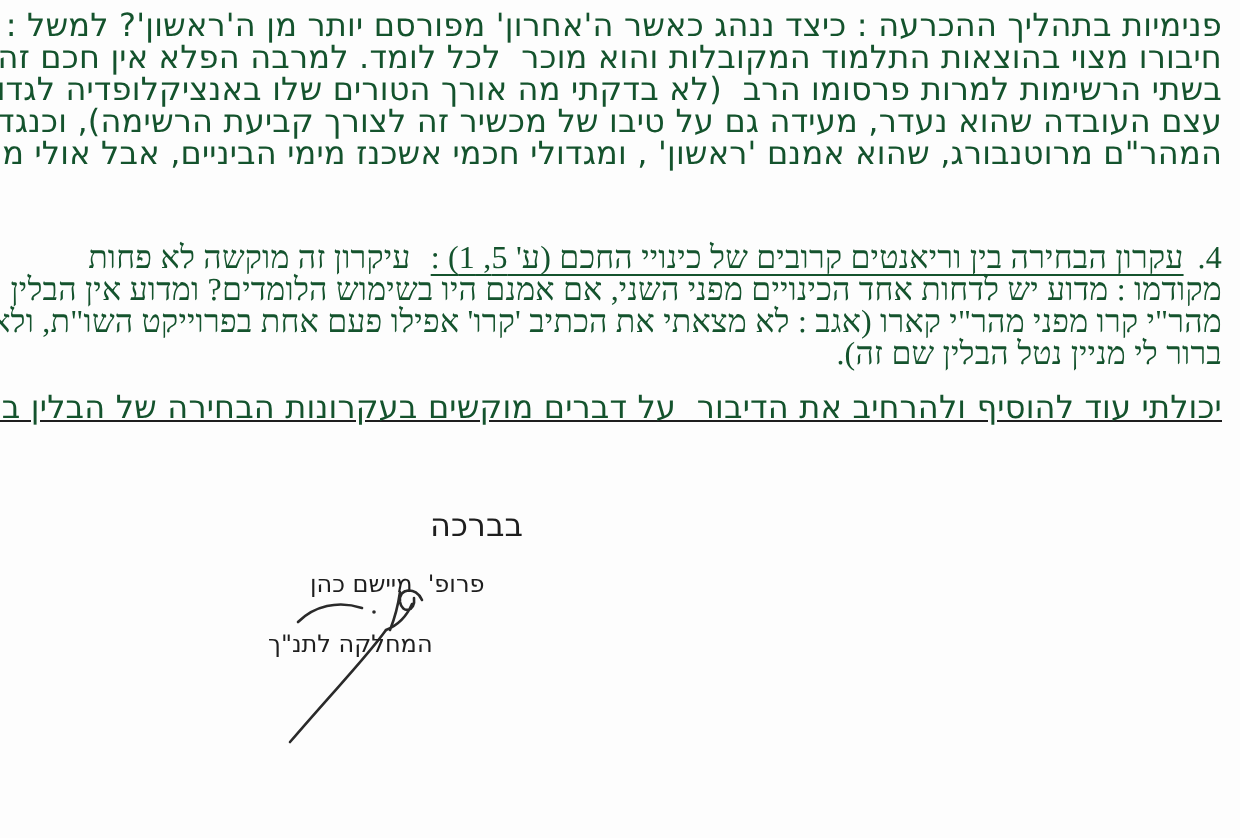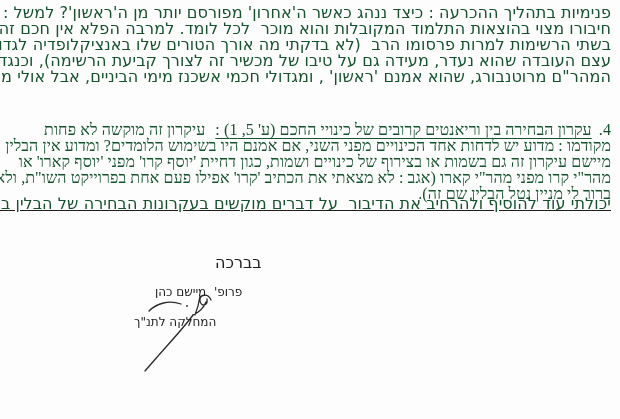--- a/index.html
+++ b/index.html
@@ -61,21 +61,20 @@
     <div class="line">פנימיות בתהליך ההכרעה : כיצד ננהג כאשר ה'אחרון' מפורסם יותר מן ה'ראשון'? למשל : אם נשאל</div>
     <div class="line">חיבורו מצוי בהוצאות התלמוד המקובלות והוא מוכר  לכל לומד. למרבה הפלא אין חכם זה נזכר כלל</div>
     <div class="line">בשתי הרשימות למרות פרסומו הרב  (לא בדקתי מה אורך הטורים שלו באנציקלופדיה לגדולי ישראל, אבל</div>
     <div class="line">עצם העובדה שהוא נעדר, מעידה גם על טיבו של מכשיר זה לצורך קביעת הרשימה), וכנגד זה נזכר</div>
     <div class="line">המהר"ם מרוטנבורג, שהוא אמנם 'ראשון' , ומגדולי חכמי אשכנז מימי הביניים, אבל אולי מצוי פחות</div>
   </section>
 
   <section class="sec" id="para4">
     <div class="line"><span class="item-number">4.</span><span class="underlined">עקרון הבחירה בין וריאנטים קרובים של כינויי החכם (ע' 5, 1) :</span><span>עיקרון זה מוקשה לא פחות</span></div>
     <div class="line">מקודמו : מדוע יש לדחות אחד הכינויים מפני השני, אם אמנם היו בשימוש הלומדים? ומדוע אין הבלין</div>
-    <div class="line">מיישם עיקרון זה גם בשמות או בצירוף של כינויים ושמות, כגון דחיית 'יוסף קרו' מפני 'יוסף קארו' או</div>
     <div class="line">מהר"י קרו מפני מהר"י קארו (אגב : לא מצאתי את הכתיב 'קרו' אפילו פעם אחת בפרוייקט השו"ת, ולא</div>
     <div class="line">ברור לי מניין נטל הבלין שם זה).</div>
   </section>
 
   <section class="sec" id="para5">
     <div class="line">יכולתי עוד להוסיף ולהרחיב את הדיבור  על דברים מוקשים בעקרונות הבחירה של הבלין בנושא</div>
   </section>
 
   <div class="closing-word">בברכה</div>
 

